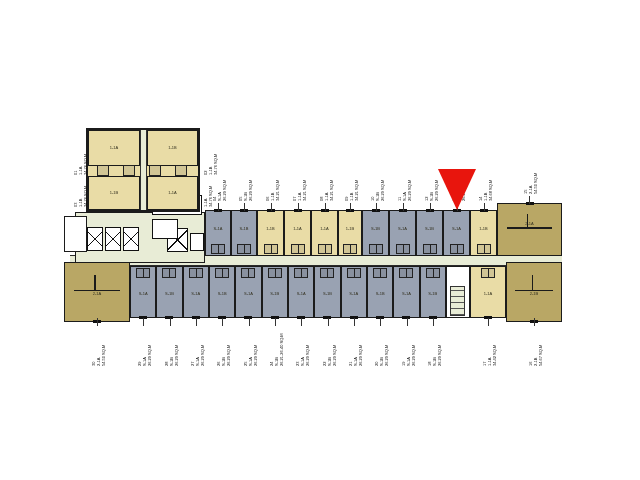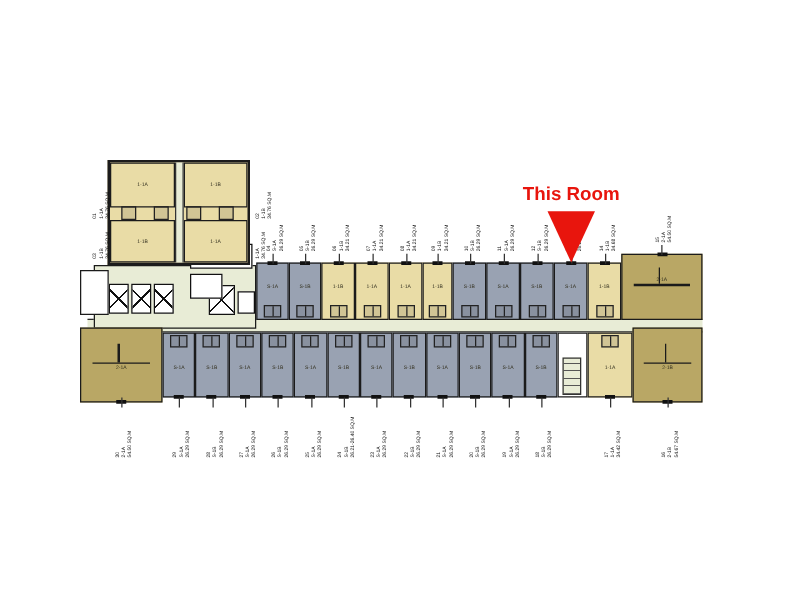--- a/index.html
+++ b/index.html
@@ -10,23 +10,20 @@
   #callout{position:absolute;left:397px;top:147px;width:120px;text-align:center;z-index:40;}
   #callout .txt{font-size:15px;font-weight:bold;color:#e8150d;display:block;}
   #arrow{position:absolute;left:438px;top:169px;width:0;height:0;z-index:41;
     border-left:19px solid transparent;border-right:19px solid transparent;
     border-top:41px solid #e8150d;}
 </style>
 </head>
 <body>
 
 <div class="stage" id="stage">
-  <div id="callout">
-    <span class="txt">This Room</span>
-  </div>
   <div id="arrow"></div>
 <div style="position: absolute; box-sizing: border-box; left: 70px; top: 255px; width: 492px; height: 11px; background: rgb(232, 236, 214); border-top: 1px solid rgb(42, 42, 42); border-bottom: 1px solid rgb(42, 42, 42);"></div>
     <div style="position: absolute; box-sizing: border-box; left: 75px; top: 212px; width: 130px; height: 51px; background: rgb(232, 236, 214); border: 1.5px solid rgb(27, 27, 27);"></div>
     <div style="position: absolute; box-sizing: border-box; left: 64px; top: 216px; width: 23px; height: 36px; background: rgb(255, 255, 255); border: 1.5px solid rgb(27, 27, 27);"></div>
     <div style="position: absolute; box-sizing: border-box; left: 87px; top: 227px; width: 16px; height: 24px; background: linear-gradient(45deg, transparent calc(50% - 0.6px), rgb(17, 17, 17) calc(50% - 0.6px), rgb(17, 17, 17) calc(50% + 0.6px), transparent calc(50% + 0.6px)), linear-gradient(-45deg, transparent calc(50% - 0.6px), rgb(17, 17, 17) calc(50% - 0.6px), rgb(17, 17, 17) calc(50% + 0.6px), transparent calc(50% + 0.6px)) rgb(255, 255, 255); border: 1.5px solid rgb(17, 17, 17);"></div>
     <div style="position: absolute; box-sizing: border-box; left: 105px; top: 227px; width: 16px; height: 24px; background: linear-gradient(45deg, transparent calc(50% - 0.6px), rgb(17, 17, 17) calc(50% - 0.6px), rgb(17, 17, 17) calc(50% + 0.6px), transparent calc(50% + 0.6px)), linear-gradient(-45deg, transparent calc(50% - 0.6px), rgb(17, 17, 17) calc(50% - 0.6px), rgb(17, 17, 17) calc(50% + 0.6px), transparent calc(50% + 0.6px)) rgb(255, 255, 255); border: 1.5px solid rgb(17, 17, 17);"></div>
     <div style="position: absolute; box-sizing: border-box; left: 123px; top: 227px; width: 16px; height: 24px; background: linear-gradient(45deg, transparent calc(50% - 0.6px), rgb(17, 17, 17) calc(50% - 0.6px), rgb(17, 17, 17) calc(50% + 0.6px), transparent calc(50% + 0.6px)), linear-gradient(-45deg, transparent calc(50% - 0.6px), rgb(17, 17, 17) calc(50% - 0.6px), rgb(17, 17, 17) calc(50% + 0.6px), transparent calc(50% + 0.6px)) rgb(255, 255, 255); border: 1.5px solid rgb(17, 17, 17);"></div>
     <div style="position: absolute; box-sizing: border-box; left: 167px; top: 228px; width: 21px; height: 24px; background: linear-gradient(45deg, transparent calc(50% - 0.6px), rgb(17, 17, 17) calc(50% - 0.6px), rgb(17, 17, 17) calc(50% + 0.6px), transparent calc(50% + 0.6px)), linear-gradient(-45deg, transparent calc(50% - 0.6px), rgb(17, 17, 17) calc(50% - 0.6px), rgb(17, 17, 17) calc(50% + 0.6px), transparent calc(50% + 0.6px)) rgb(255, 255, 255); border: 1.5px solid rgb(17, 17, 17);"></div>
     <div style="position: absolute; box-sizing: border-box; left: 152px; top: 195px; width: 50px; height: 20px; background: rgb(255, 255, 255); border: 1.5px solid rgb(17, 17, 17);">
       <div style="position: absolute; box-sizing: border-box; left: 6px; top: 5px; width: 36px; height: 2px; background: repeating-linear-gradient(90deg, rgb(68, 68, 68) 0px, rgb(68, 68, 68) 2px, transparent 2px, transparent 5px);"></div>

